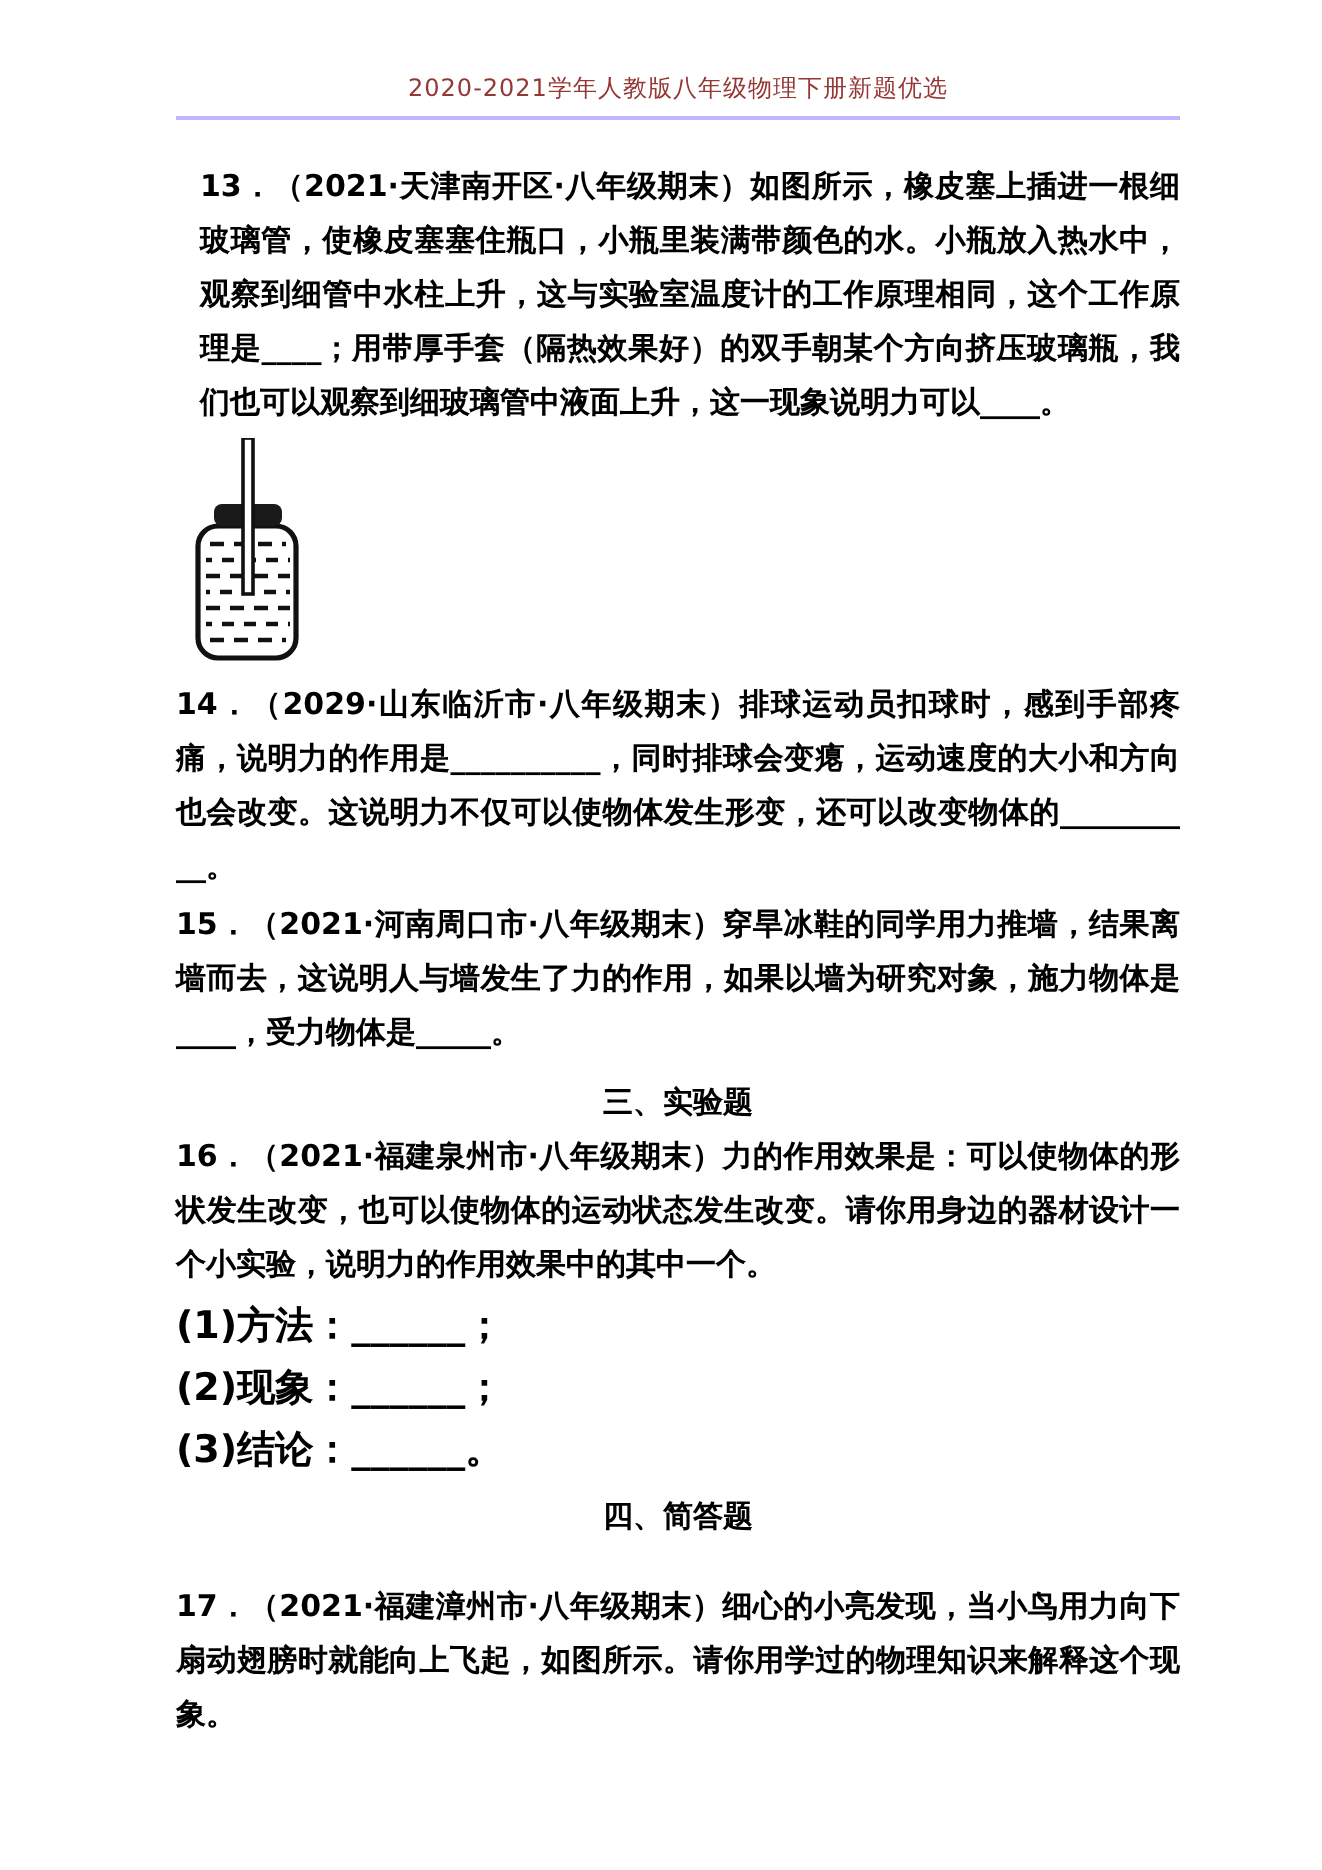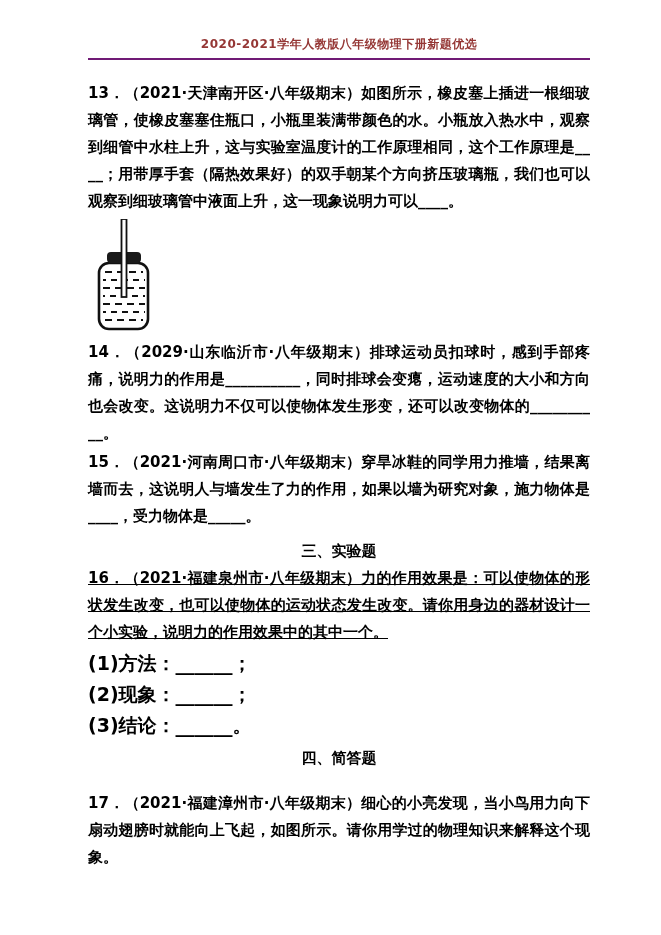--- a/index.html
+++ b/index.html
@@ -17,45 +17,45 @@
   .content {
     position: absolute;
     left: 88px;
     top: 0;
     width: 502px;
   }
   .header {
     margin-top: 36px;
     text-align: center;
     font-size: 12px;
-    font-weight: bold;
+    font-weight: normal;
     color: #953735;
     letter-spacing: 0.5px;
-    border-bottom: 2px solid #701a75;
+    border-bottom: 2px solid #c4b5fd;
     padding-bottom: 5px;
   }
   .para {
     font-size: 15px;
     font-weight: bold;
     line-height: 27px;
     text-align: justify;
     color: #000000;
     word-break: break-all;
   }
-  .q13 { margin-top: 20px; }
+  .q13 { margin-top: 20px; margin-left: 12px; }
   .figure-wrap {
     margin-top: 4px;
     margin-left: 4px;
     width: 70px;
     height: 114px;
   }
   .q14 { margin-top: 6px; }
   .q15 { margin-top: 2px; }
   .section-heading { margin-top: 8px; font-size: 15px; font-weight: bold; line-height: 27px; text-align: center; }
-  .q16 { margin-top: 0px; text-decoration: underline; }
+  .q16 { margin-top: 0px; }
   .sub-item { font-size: 19px; font-weight: bold; line-height: 27px; margin-top: 4px; }
   .q17 { margin-top: 18px; }
   .sec4 { margin-top: 6px; }
 </style>
 </head>
 <body>
 
 <div class="page">
   <div class="content">
 

